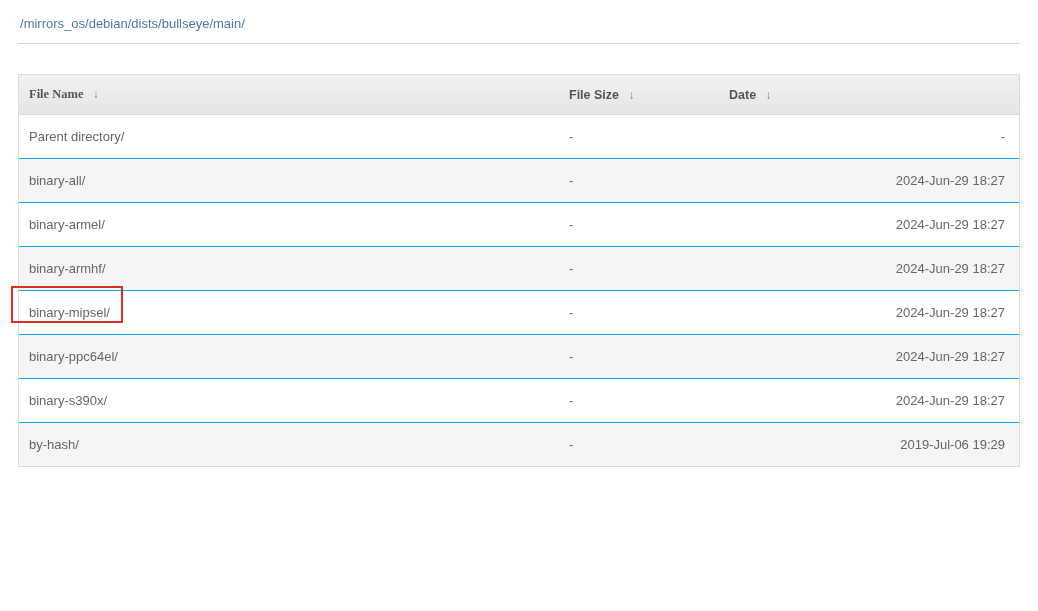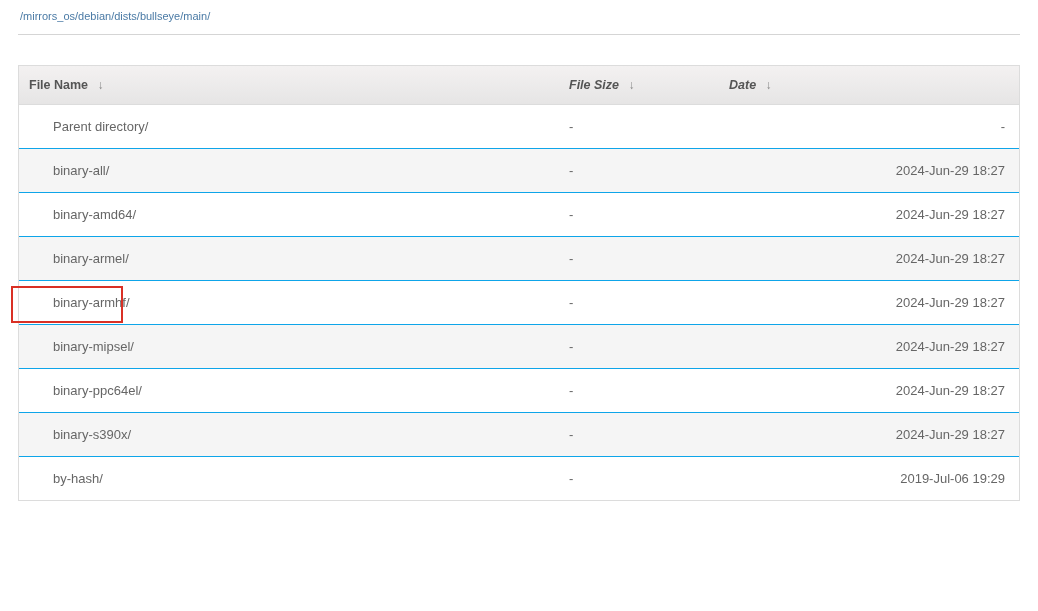--- a/index.html
+++ b/index.html
@@ -4,23 +4,23 @@
   <style>
     * { margin: 0; padding: 0; box-sizing: border-box; }
     body {
       font-family: Verdana, Geneva, sans-serif;
       font-size: 13px;
       color: #666;
       background: #fff;
       padding: 0 18px;
     }
     .breadcrumb {
-      padding: 10px 2px 12px;
+      padding: 16px 2px 12px;
       color: #4a7aa5;
-      font-size: 11px;
+      font-size: 13px;
       border-bottom: 1px solid #d5d5d5;
     }
     .breadcrumb a {
       color: #4a7aa5;
       text-decoration: none;
       cursor: pointer;
     }
     .breadcrumb .sep { color: #4a7aa5; }
     .table-wrap {
       margin-top: 30px;
@@ -33,22 +33,22 @@
     }
     thead th {
       background: linear-gradient(#f3f1f1, #e6e5e5);
       color: #555;
       font-weight: bold;
       font-size: 12.5px;
       padding: 12px 10px;
       text-align: left;
       border-bottom: 1px solid #dcdcdc;
     }
-    thead th.col-size, thead th.col-date { cursor: pointer; font-style: italic; }
-    thead th.col-name { width: 54%; }
+    thead th.col-size, thead th.col-date { cursor: pointer; }
+    thead th.col-name { width: 54%; font-family: Liberation Serif, serif; }
     thead th.col-size { width: 16%; }
     thead th.col-date { width: 30%; text-align: left; padding-right: 0; }
     .sort-arrow {
       display: inline-block;
       margin-left: 6px;
       font-size: 12px;
       color: #888;
     }
     tbody td {
       padding: 14px 10px;
@@ -56,21 +56,20 @@
       color: #666;
       border-top: 1px solid #0ea5e9;
     }
     tbody tr:nth-child(even) td { background: #f5f5f5; }
     tbody tr:nth-child(odd) td { background: #ffffff; }
     tbody tr:first-child td { border-top: none; }
     td.col-name a {
       color: #666;
       text-decoration: none;
       cursor: pointer;
-      margin-left: 24px;
     }
     td.col-size { color: #666; }
     td.col-date { text-align: right; color: #666; padding-right: 14px; }
     .highlight-box {
       position: absolute;
       border: 2px solid #d93025;
       pointer-events: none;
     }
   </style>
 </head>
@@ -101,25 +100,20 @@
           <td class="col-name"><a>Parent directory/</a></td>
           <td class="col-size">-</td>
           <td class="col-date">-</td>
         </tr>
         <tr>
           <td class="col-name"><a>binary-all/</a></td>
           <td class="col-size">-</td>
           <td class="col-date">2024-Jun-29 18:27</td>
         </tr>
         <tr>
-          <td class="col-name"><a>binary-amd64/</a></td>
-          <td class="col-size">-</td>
-          <td class="col-date">2024-Jun-29 18:27</td>
-        </tr>
-        <tr>
           <td class="col-name"><a id="hl-target">binary-armel/</a></td>
           <td class="col-size">-</td>
           <td class="col-date">2024-Jun-29 18:27</td>
         </tr>
         <tr>
           <td class="col-name"><a>binary-armhf/</a></td>
           <td class="col-size">-</td>
           <td class="col-date">2024-Jun-29 18:27</td>
         </tr>
         <tr>

